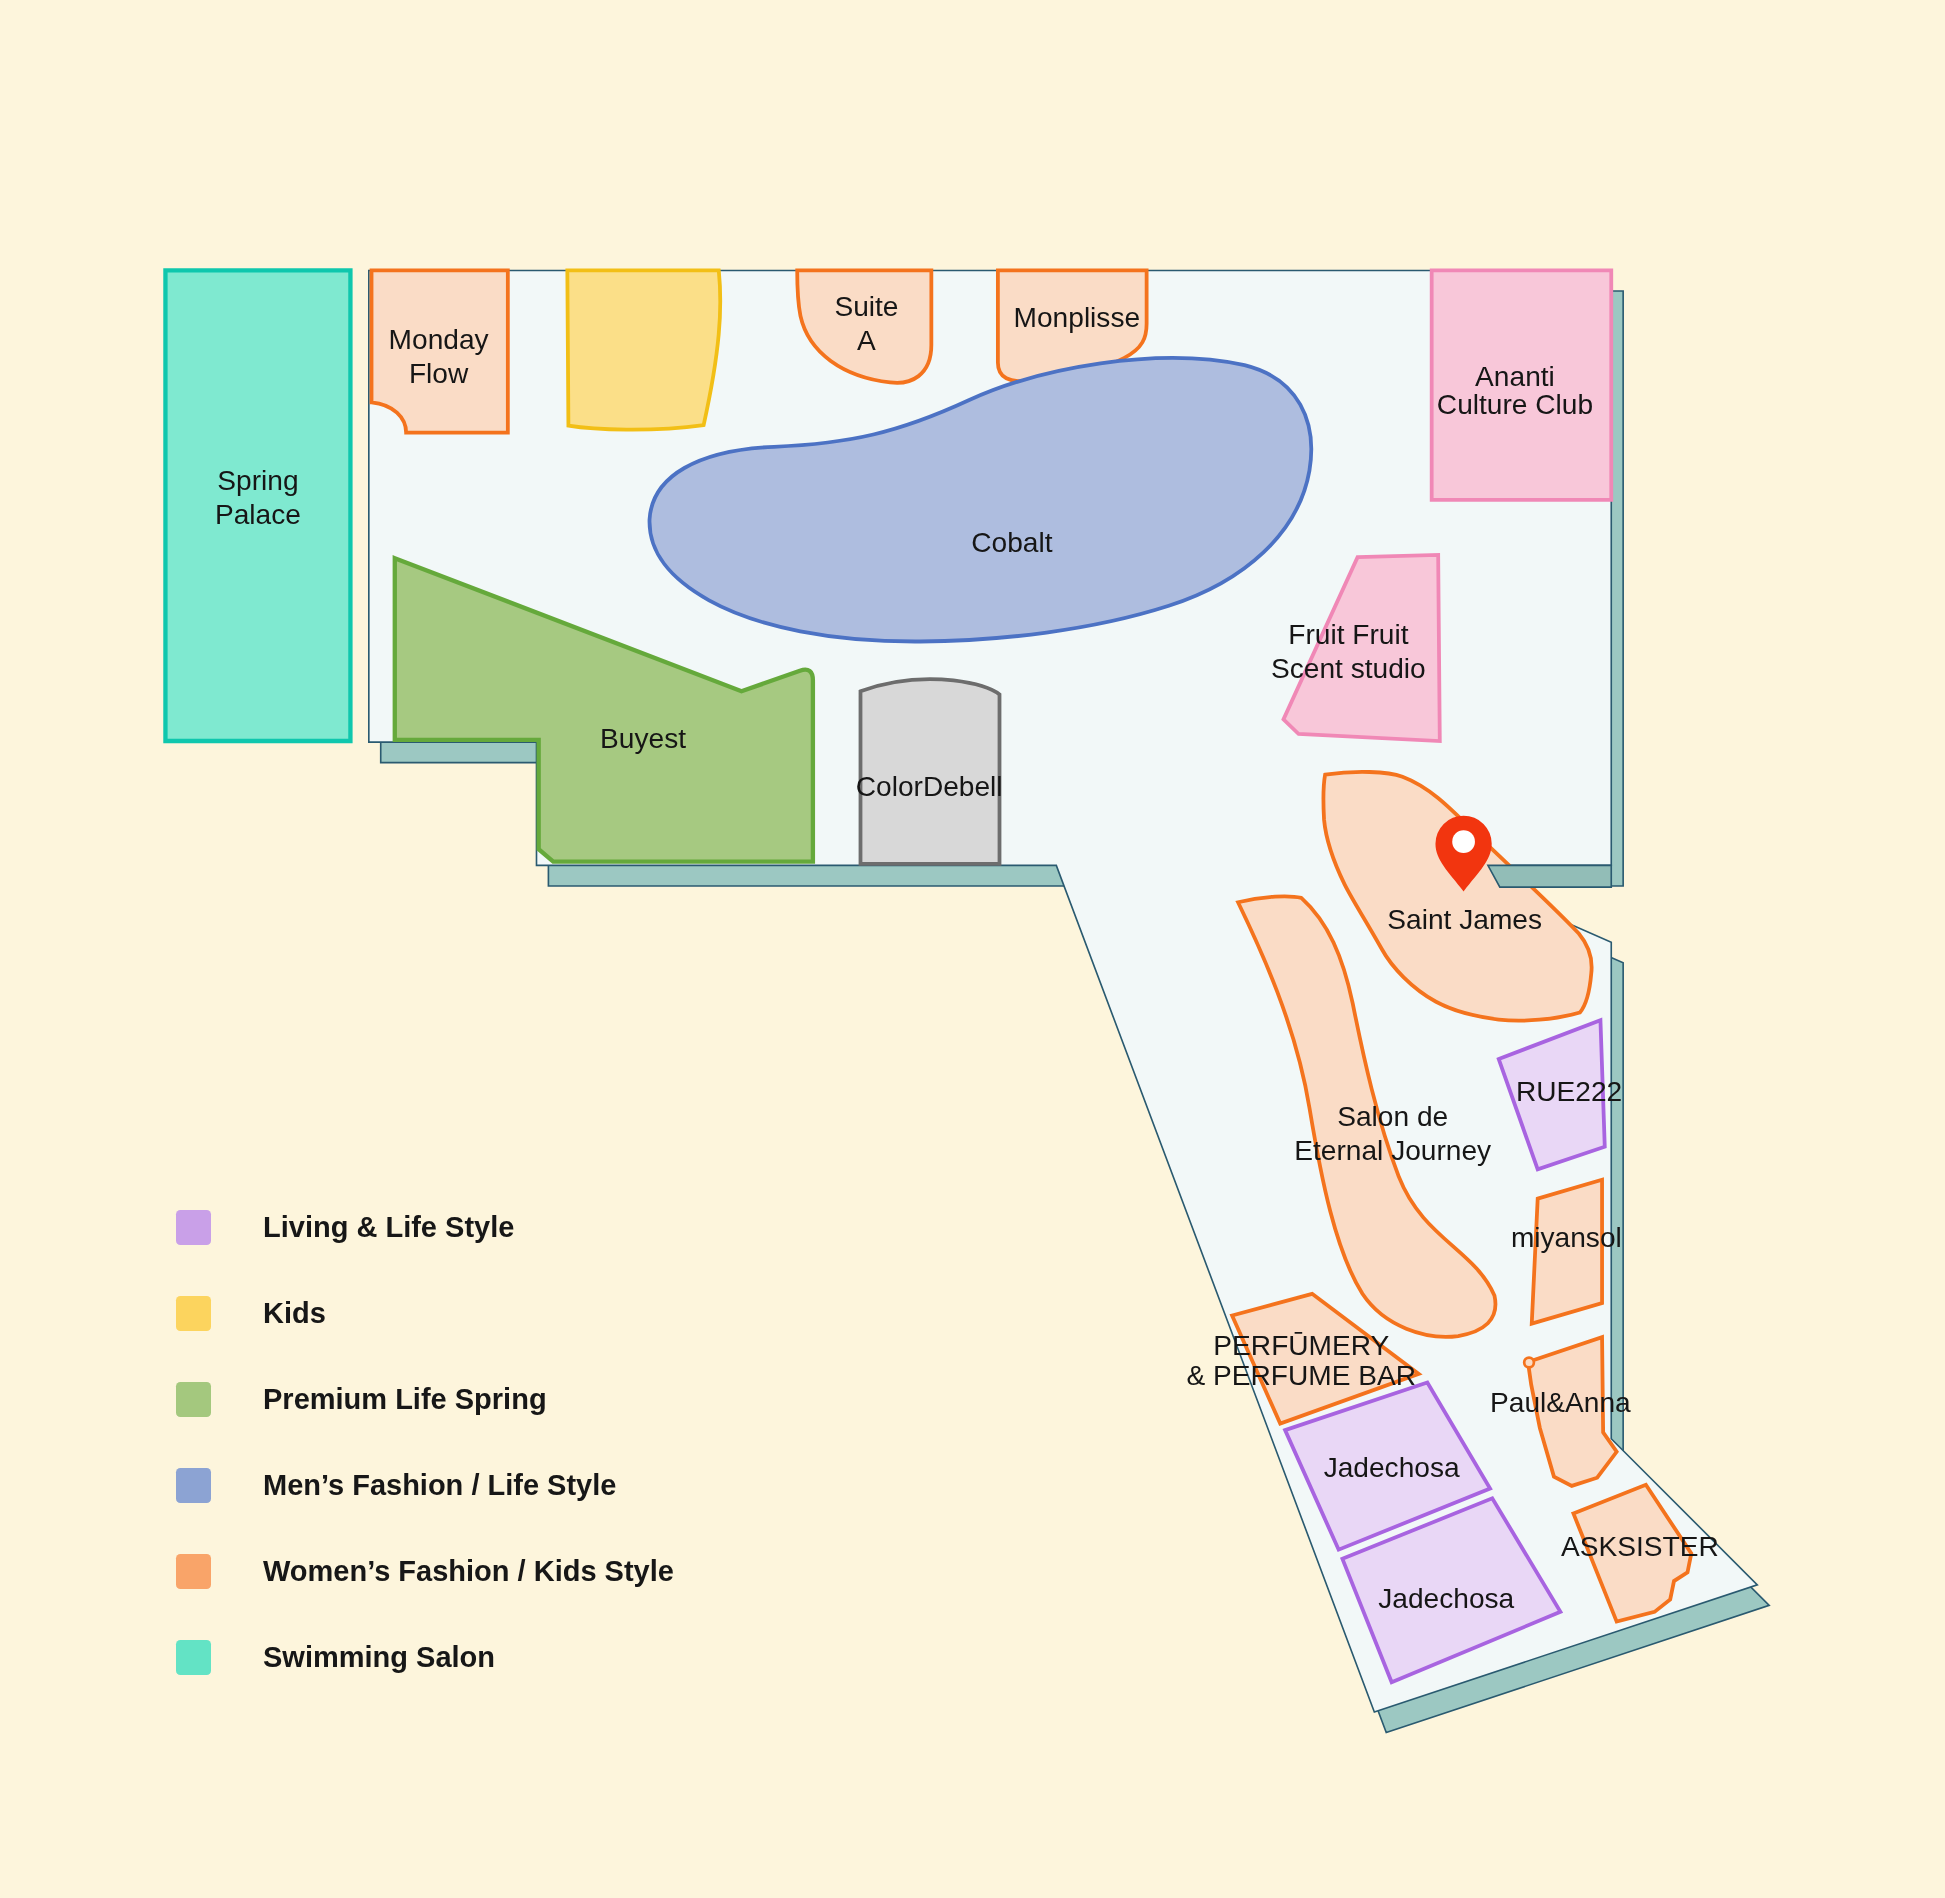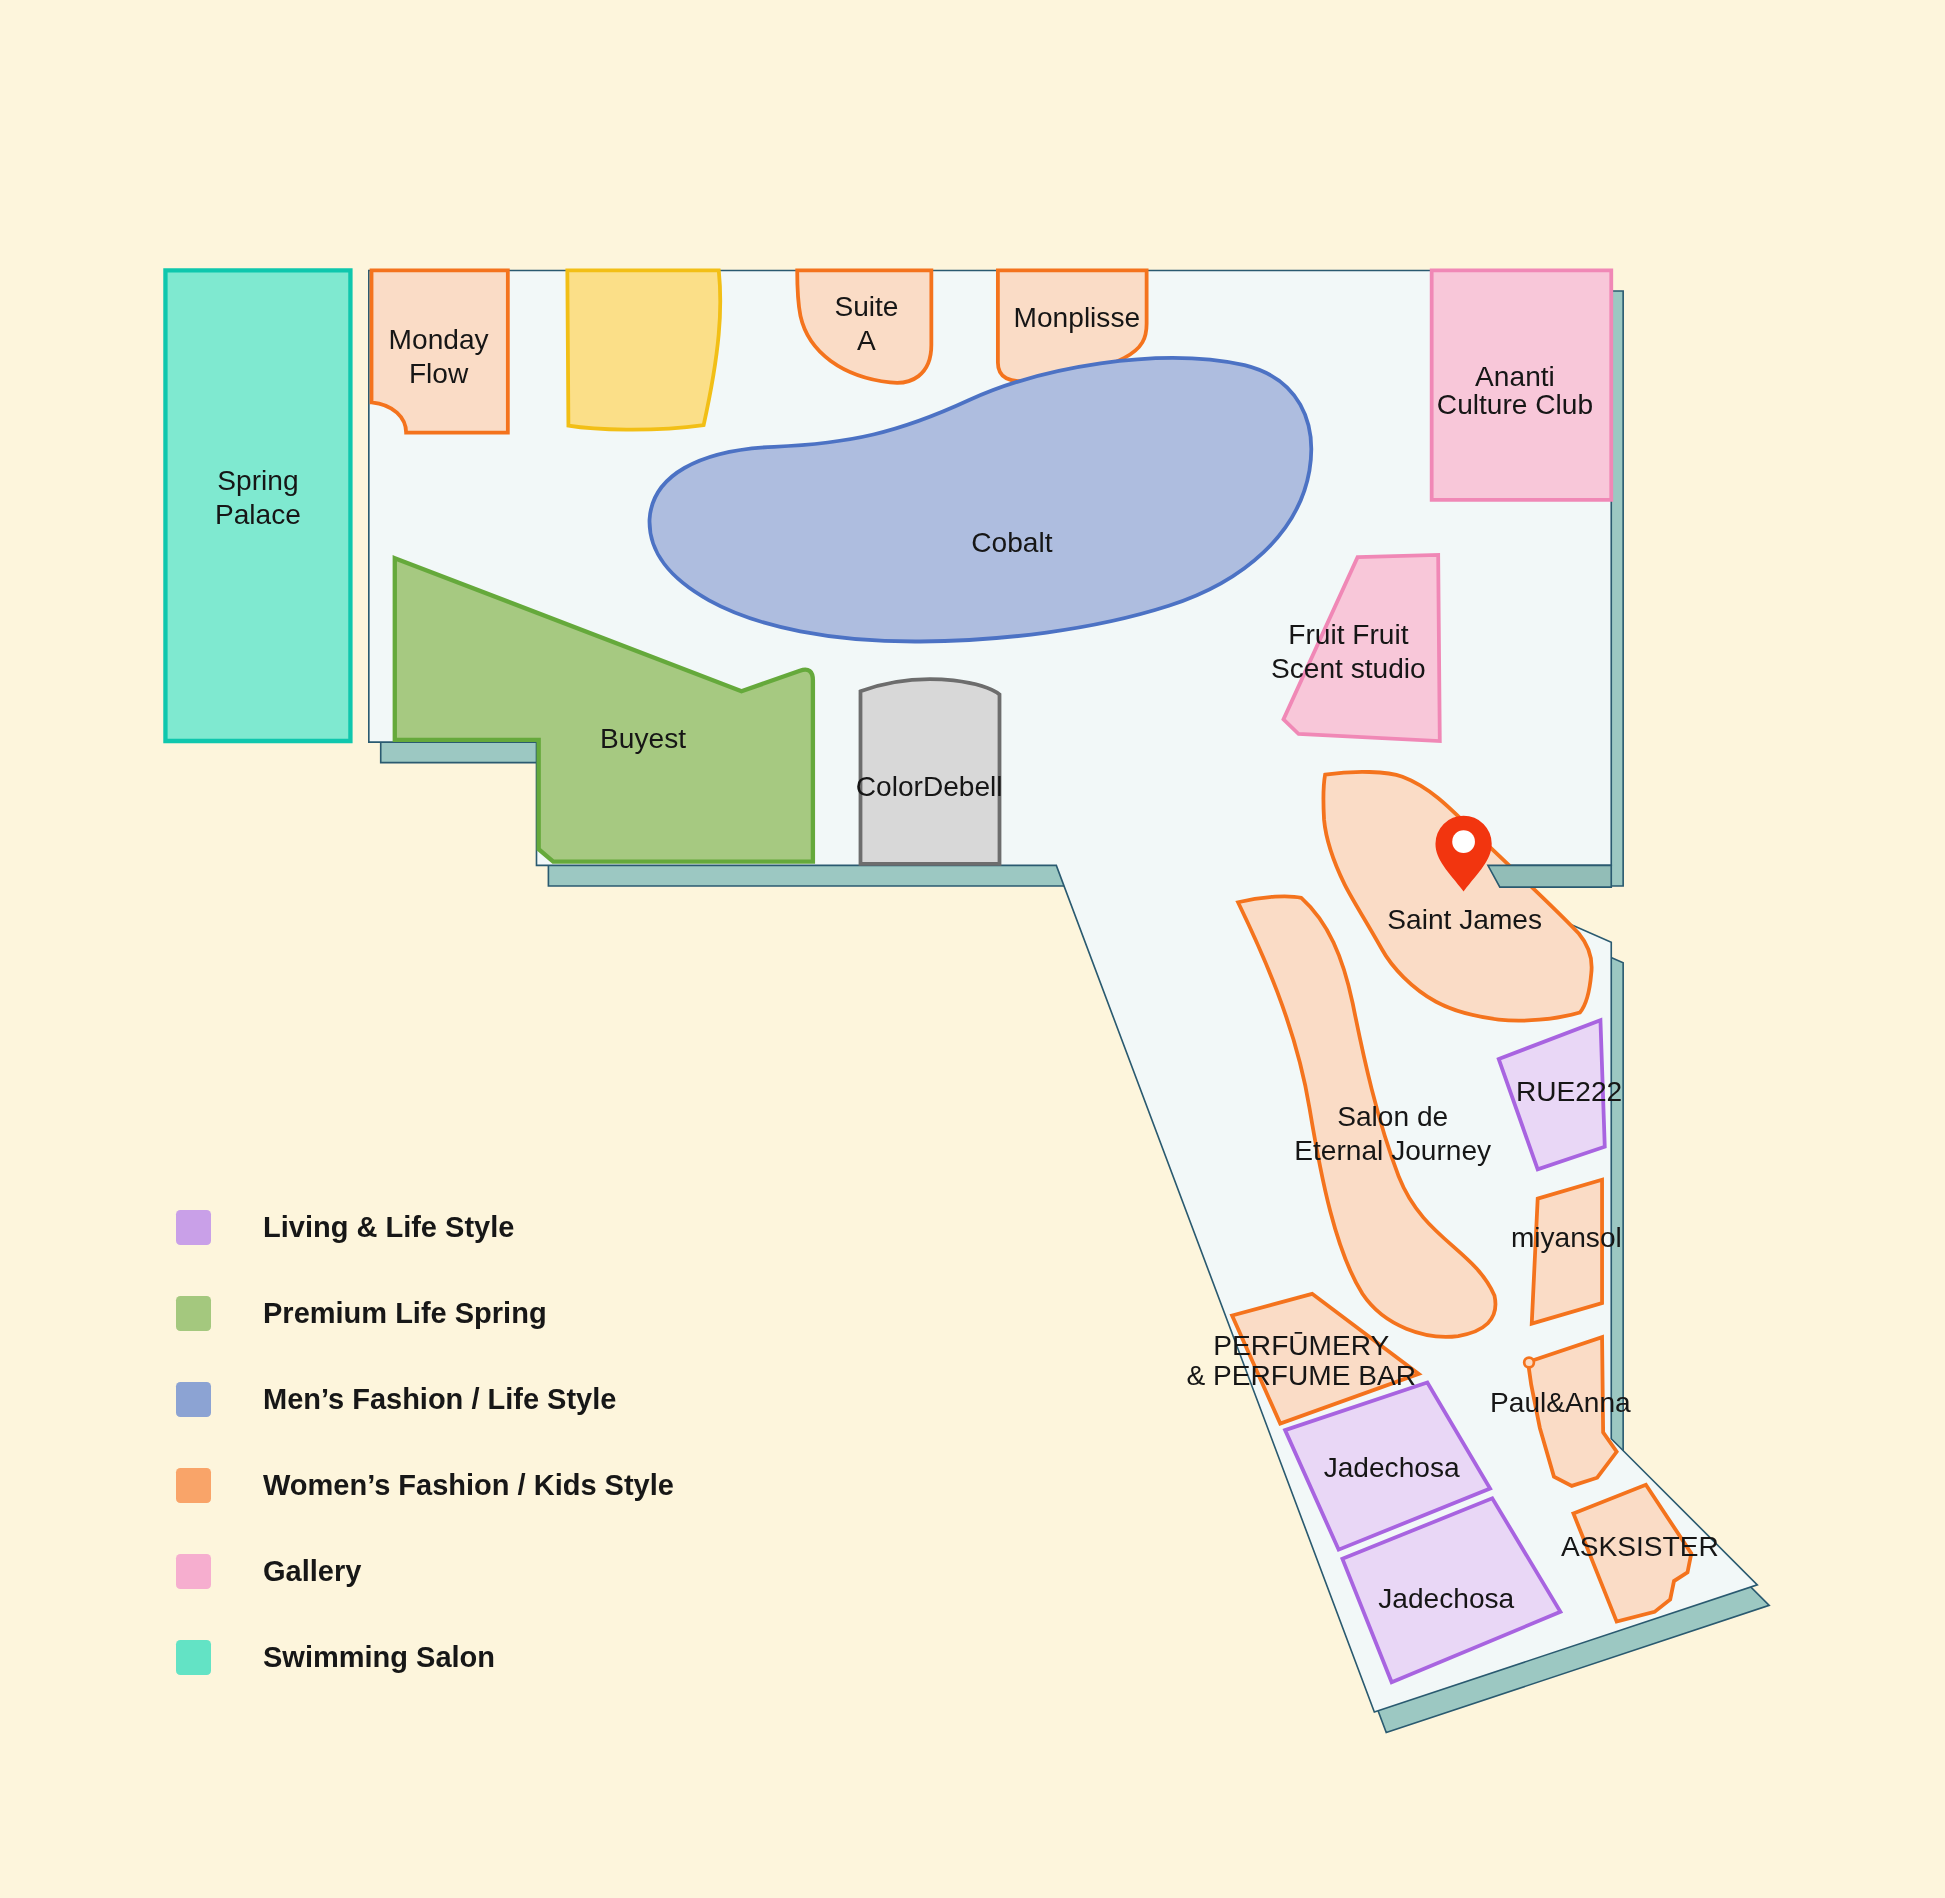--- a/index.html
+++ b/index.html
@@ -139,35 +139,35 @@
     <circle cx="0" cy="-4" r="21" fill="#ffffff"></circle>
   </g>
 </svg>
 
 <div class="legend">
   <div class="legend-row">
     <div class="swatch" style="background-color: rgb(201, 160, 232);"></div>
     <span class="legend-label">Living &amp; Life Style</span>
   </div>
   <div class="legend-row">
+    <div class="swatch" style="background-color: rgb(252, 212, 94);"></div>
+    <span class="legend-label">Kids</span>
+  </div>
+  <div class="legend-row">
     <div class="swatch" style="background-color: rgb(164, 200, 126);"></div>
     <span class="legend-label">Premium Life Spring</span>
   </div>
   <div class="legend-row">
     <div class="swatch" style="background-color: rgb(140, 163, 211);"></div>
     <span class="legend-label">Men’s Fashion / Life Style</span>
   </div>
   <div class="legend-row">
     <div class="swatch" style="background-color: rgb(249, 164, 105);"></div>
     <span class="legend-label">Women’s Fashion / Kids Style</span>
   </div>
   <div class="legend-row">
-    <div class="swatch" style="background-color: rgb(246, 174, 207);"></div>
-    <span class="legend-label">Gallery</span>
-  </div>
-  <div class="legend-row">
     <div class="swatch" style="background-color: rgb(99, 227, 197);"></div>
     <span class="legend-label">Swimming Salon</span>
   </div>
 </div>
 
 </div>
 
 
 </body></html>

